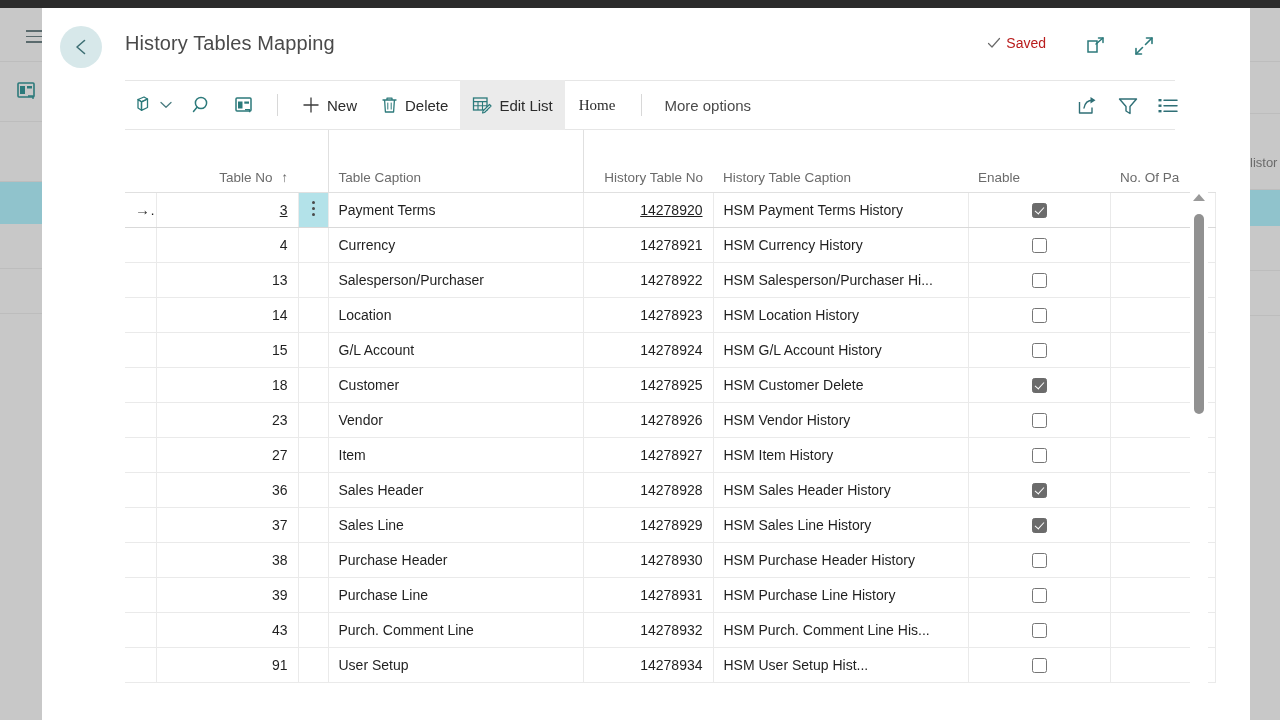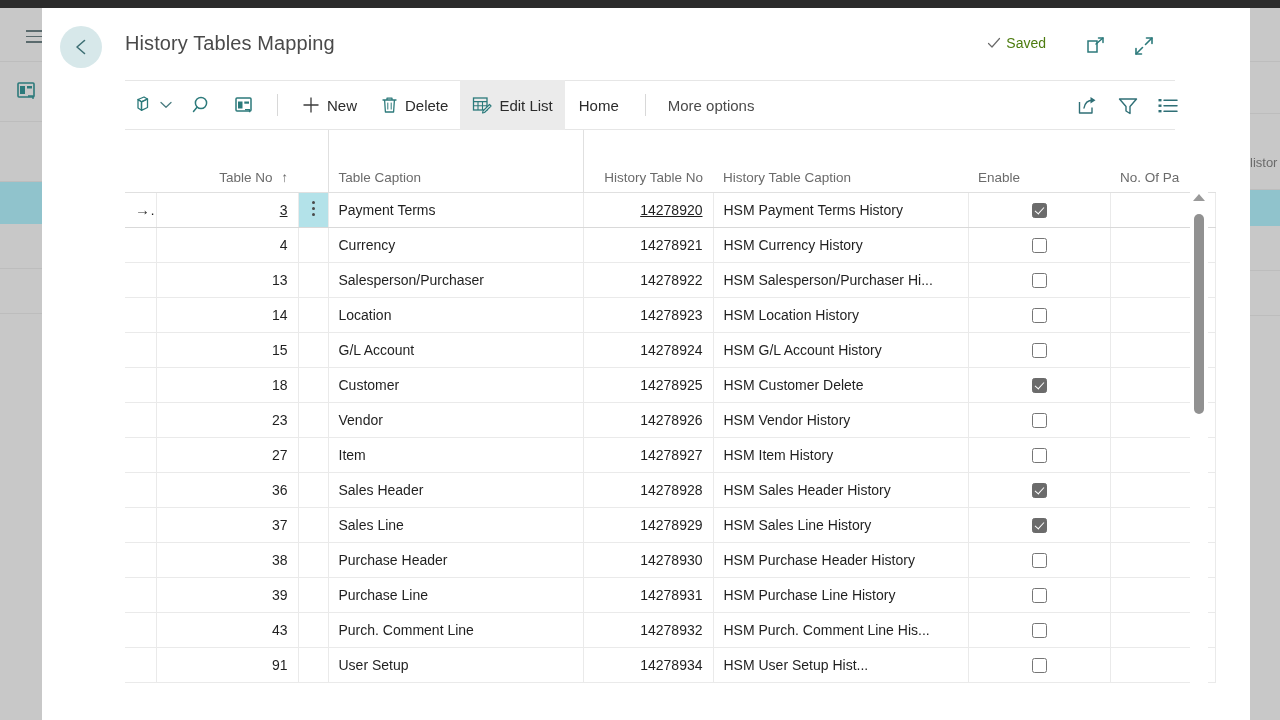--- a/index.html
+++ b/index.html
@@ -68,21 +68,21 @@
     background: #d7e8ea;
     display: flex; align-items: center; justify-content: center;
     cursor: pointer;
   }
   .page-title {
     position: absolute; left: 83px; top: 24px;
     font-size: 20px; color: #4a4a4a; letter-spacing: .1px;
   }
   .saved {
     position: absolute; right: 204px; top: 27px;
-    font-size: 14px; color: #4d7c0f;
+    font-size: 14px; color: #b91c1c;
     display: flex; align-items: center; gap: 5px;
   }
   .saved .chk { display:inline-block; width:14px; height:14px; }
   .hdr-ico {
     position: absolute; top: 24px; width: 28px; height: 28px;
     display:flex; align-items:center; justify-content:center; cursor:pointer;
   }
   .hdr-ico.share { right: 140px; }
   .hdr-ico.expand { right: 92px; }
 
@@ -104,21 +104,21 @@
   .cmd-ico.with-caret { min-width: 56px; gap: 4px; }
   .cmd-sep {
     width: 1px; height: 22px; background: #d8d8d8; margin: 0 12px;
   }
   .cmd-btn {
     height: 50px; padding: 4px 12px;
     display: flex; align-items: center; gap: 7px;
     font-size: 15px; color: #2b2b2b; cursor: pointer; white-space: nowrap;
   }
   .cmd-btn.active { background: #ebebeb; }
-  .cmd-btn.plain { padding: 0 14px; }
+  .cmd-btn.plain { padding: 0 14px; font-family: Liberation Serif, serif; }
   .cmd-more { font-size: 15px; color: #4a4a4a; padding: 0 10px; cursor: pointer; white-space: nowrap; }
   .cmd-right {
     position: absolute; right: -6px; top: 0; height: 50px;
     display: flex; align-items: center; gap: 14px;
   }
   .cmd-right .r-ico { width: 26px; height: 26px; display:flex; align-items:center; justify-content:center; cursor:pointer; }
 
   
   .grid-wrap {
     position: absolute; left: 83px; top: 122px;

